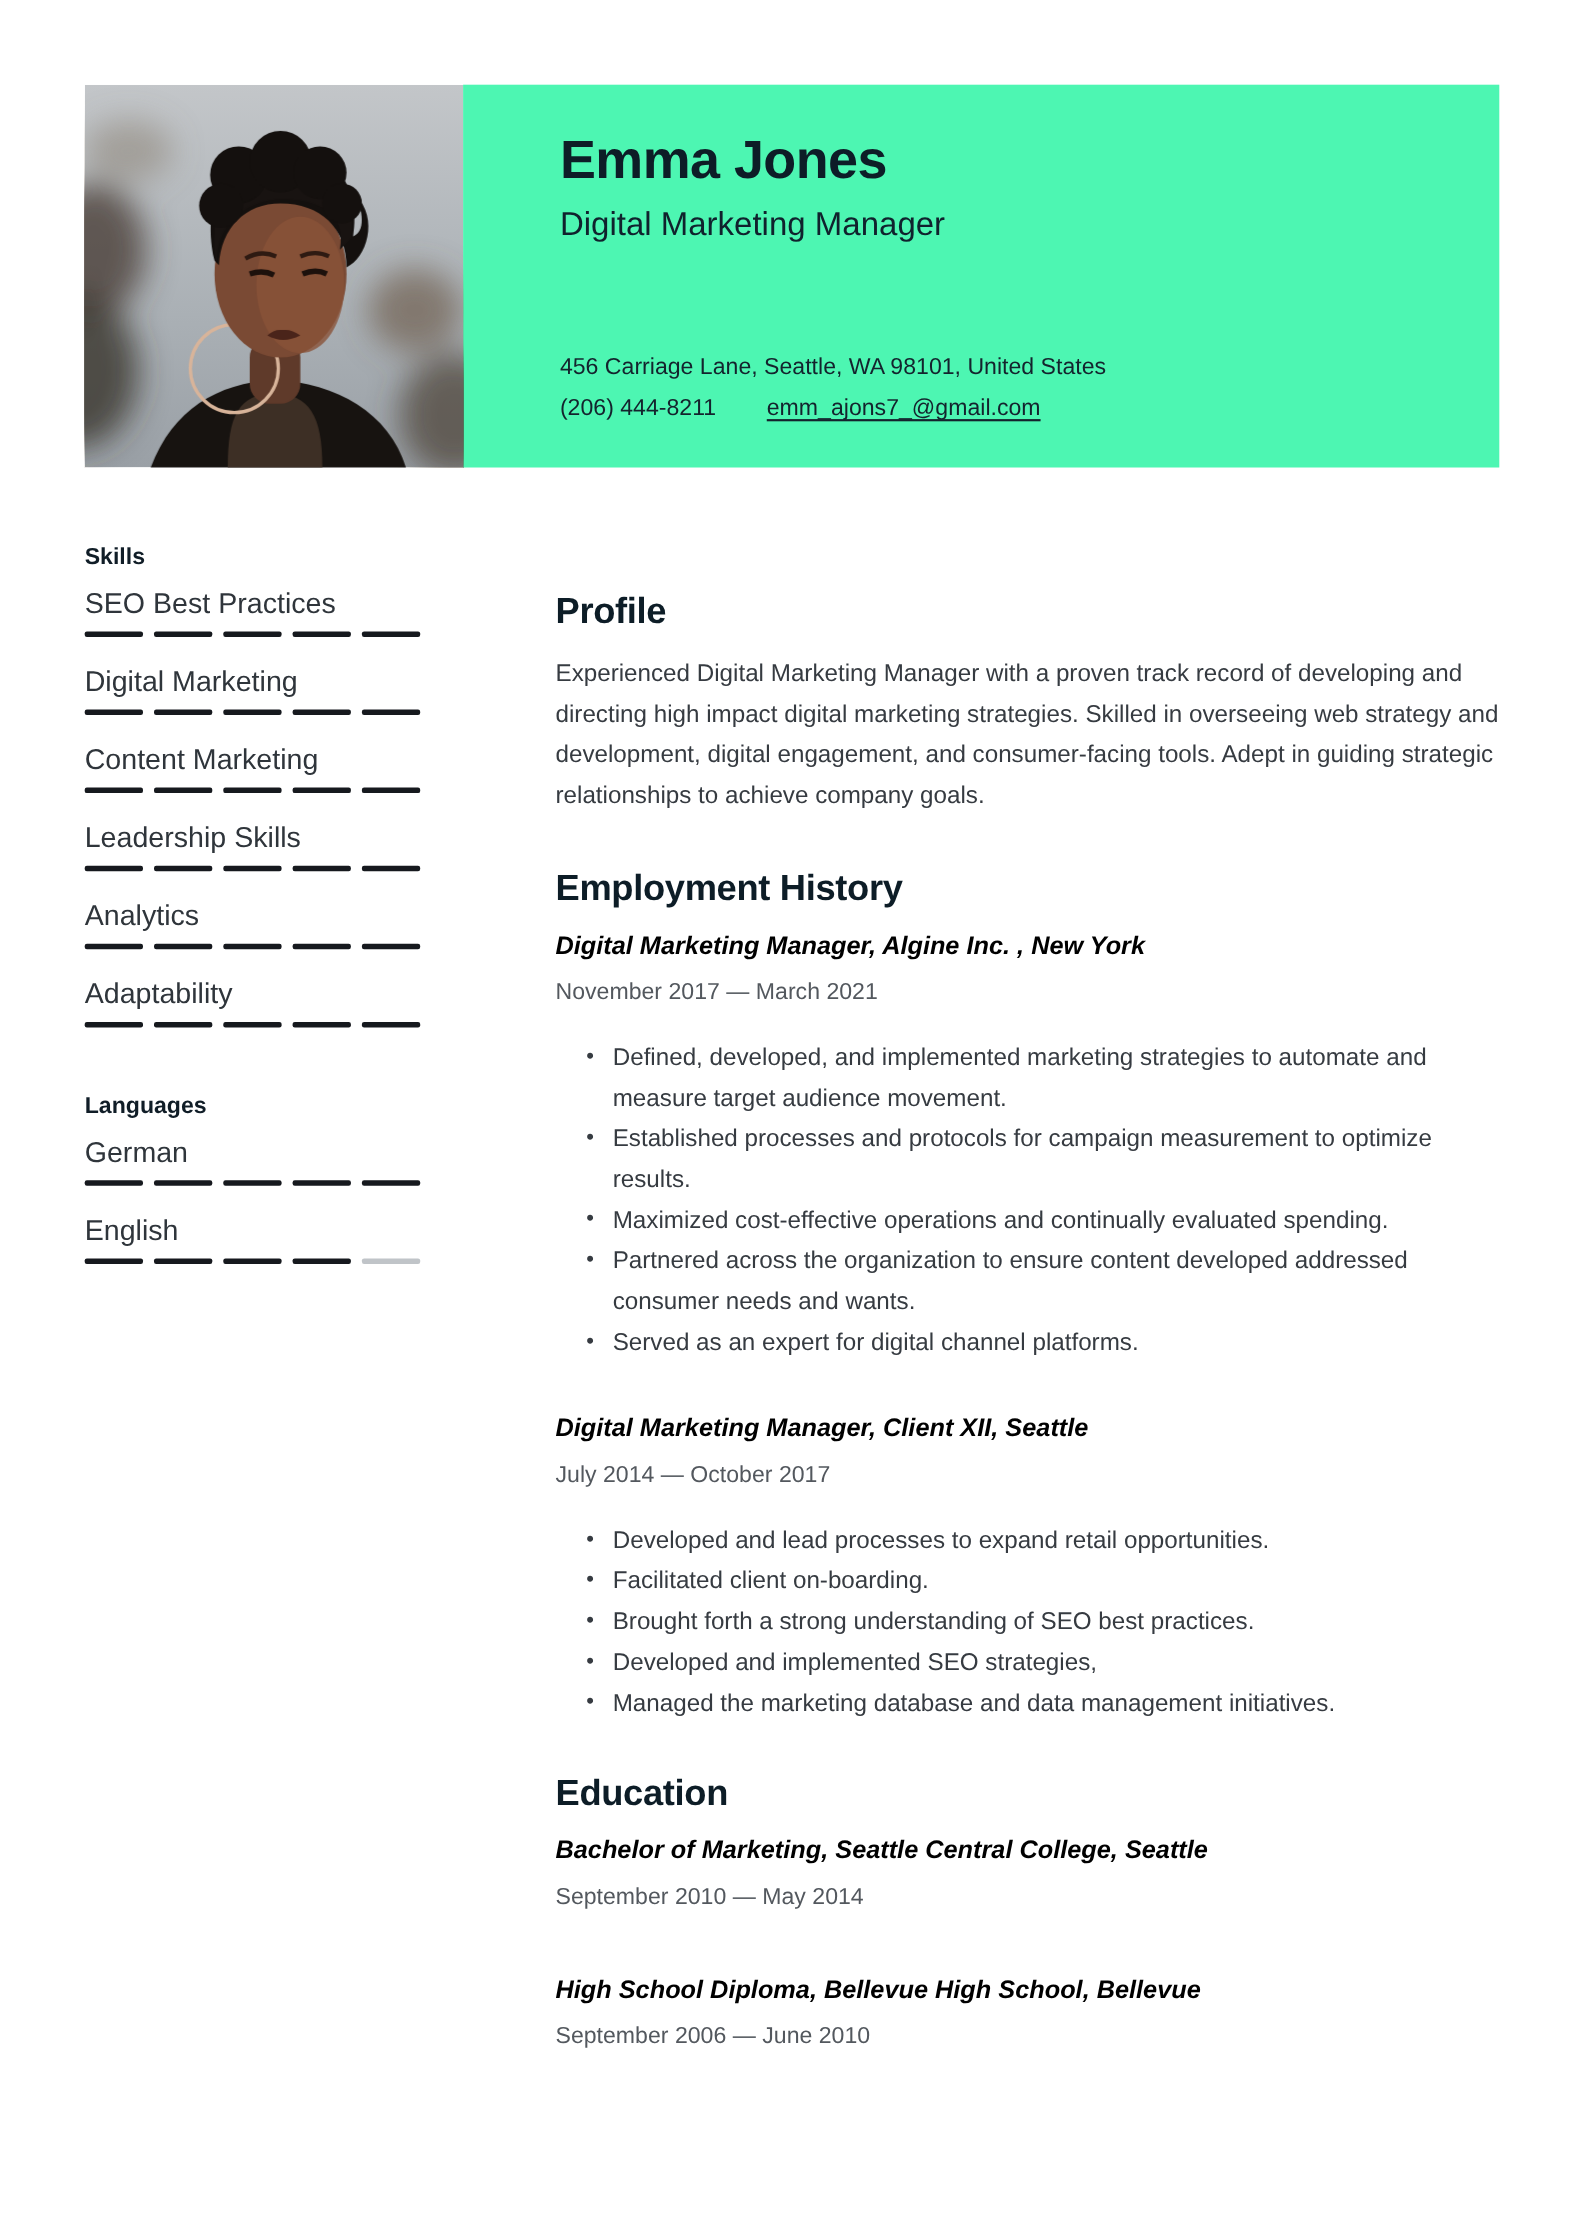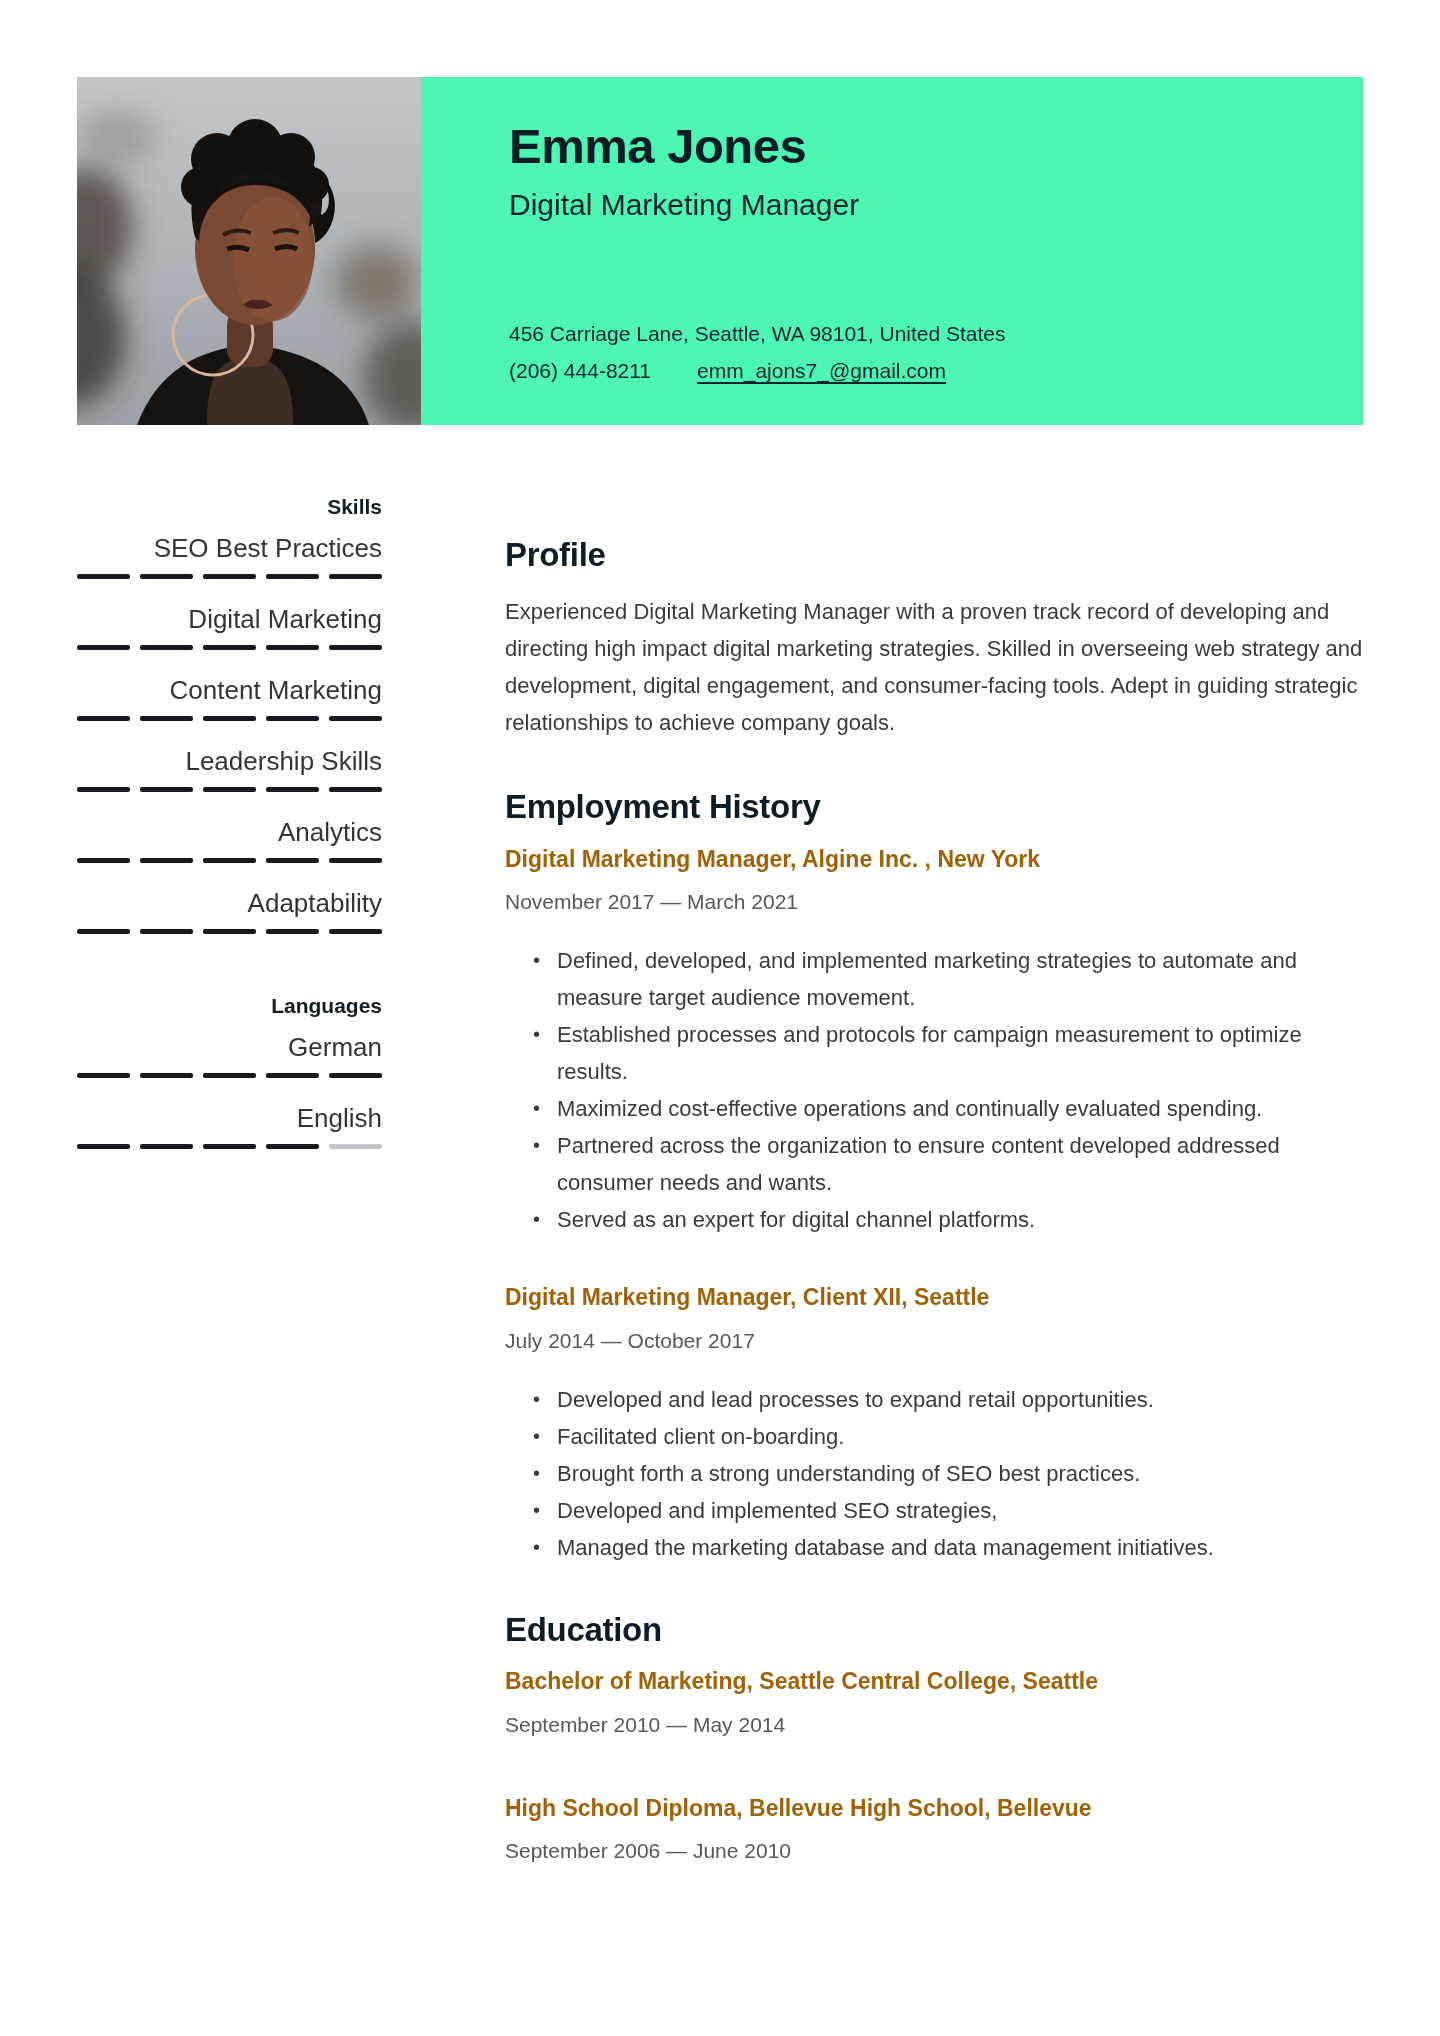--- a/index.html
+++ b/index.html
@@ -63,21 +63,21 @@
   }
 
   
   .content {
     position: absolute;
     top: 425px; left: 77px;
     width: 1286px;
     display: flex;
     padding-top: 70px;
   }
-  .sidebar { width: 305px; flex: none; text-align: right; }
+  .sidebar { width: 305px; flex: none; }
   .main { flex: 1; margin-left: 123px; padding-top: 42px; }
 
   
   .side-heading {
     font-size: 21px;
     font-weight: 700;
     color: #101d27;
     margin: 0 0 16px 0;
   }
   .side-item { margin-bottom: 27px; }
@@ -103,23 +103,24 @@
   }
   .profile-text {
     font-size: 22px;
     line-height: 37px;
     color: #363b41;
     margin: 0 0 48px 0;
   }
   h3.entry-title {
     font-size: 23px;
     font-weight: 700;
-    color: #a16207;
+    color: #000000;
     margin: 0 0 17px 0;
     line-height: 1.2;
+    font-style: italic;
   }
   .entry-date {
     font-size: 21px;
     color: #53585e;
     margin: 0 0 28px 0;
   }
   ul.bullets {
     margin: 0 0 46px 0;
     padding: 0 0 0 52px;
     list-style: none;

